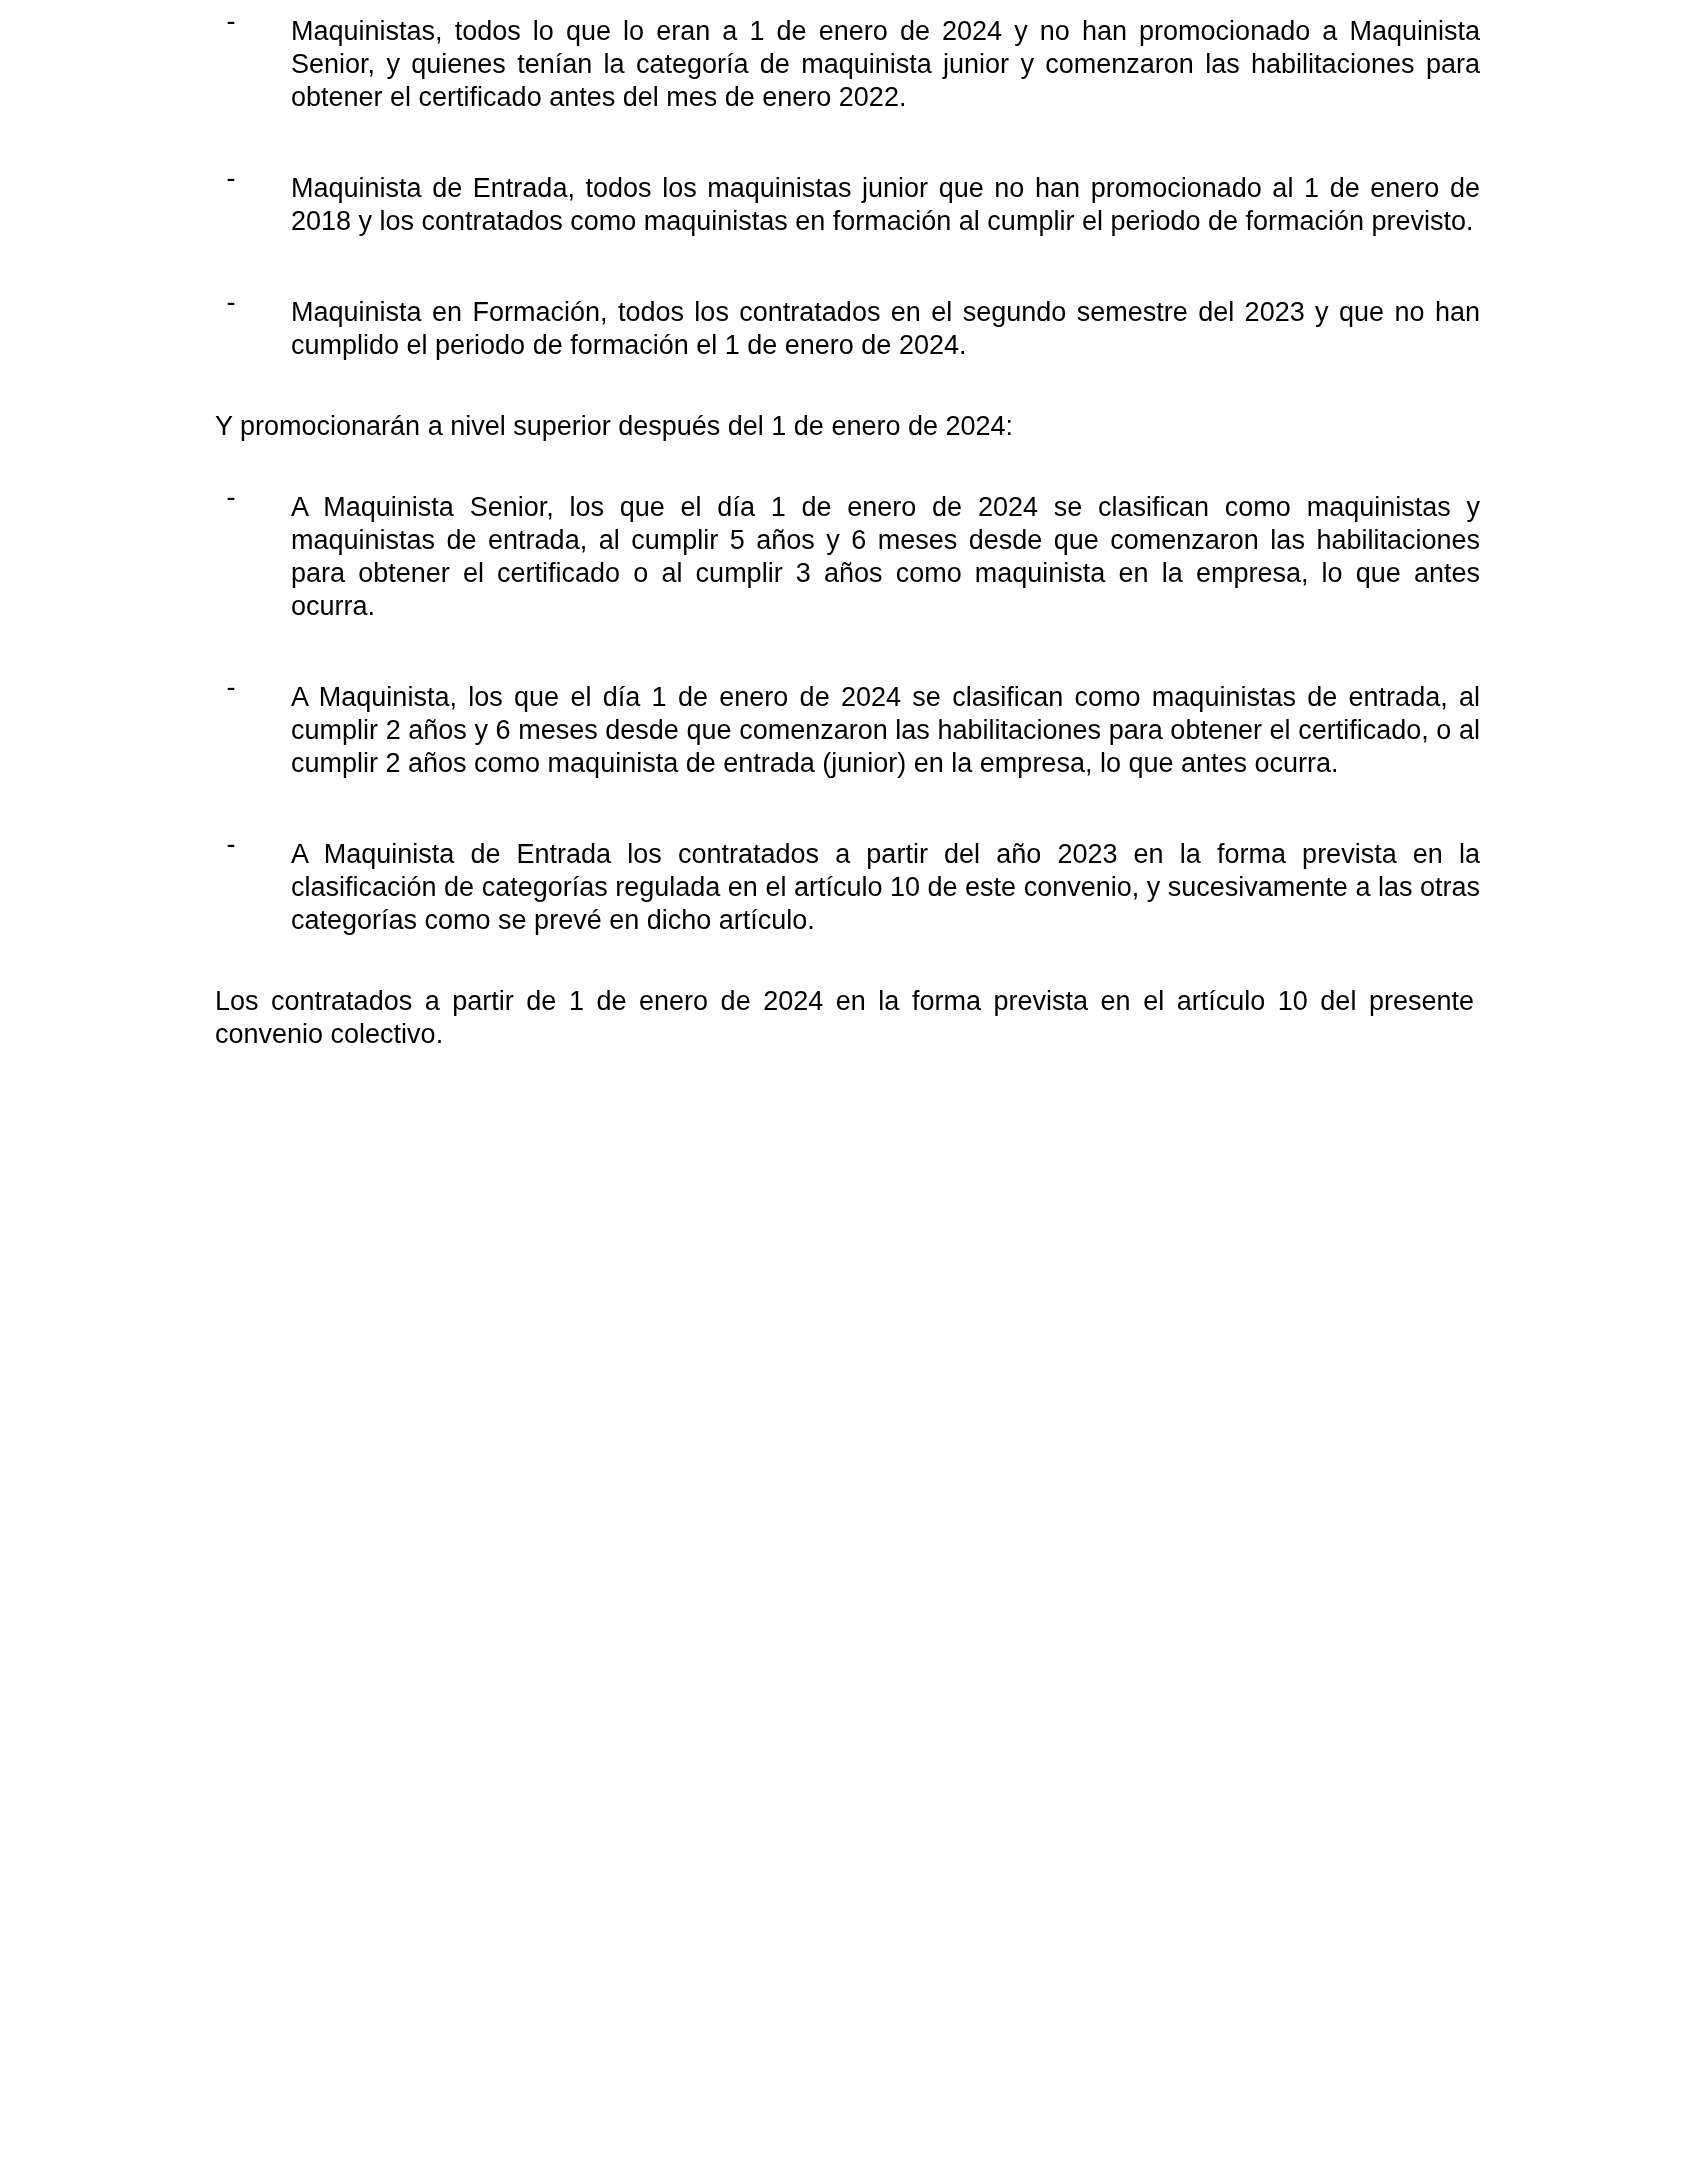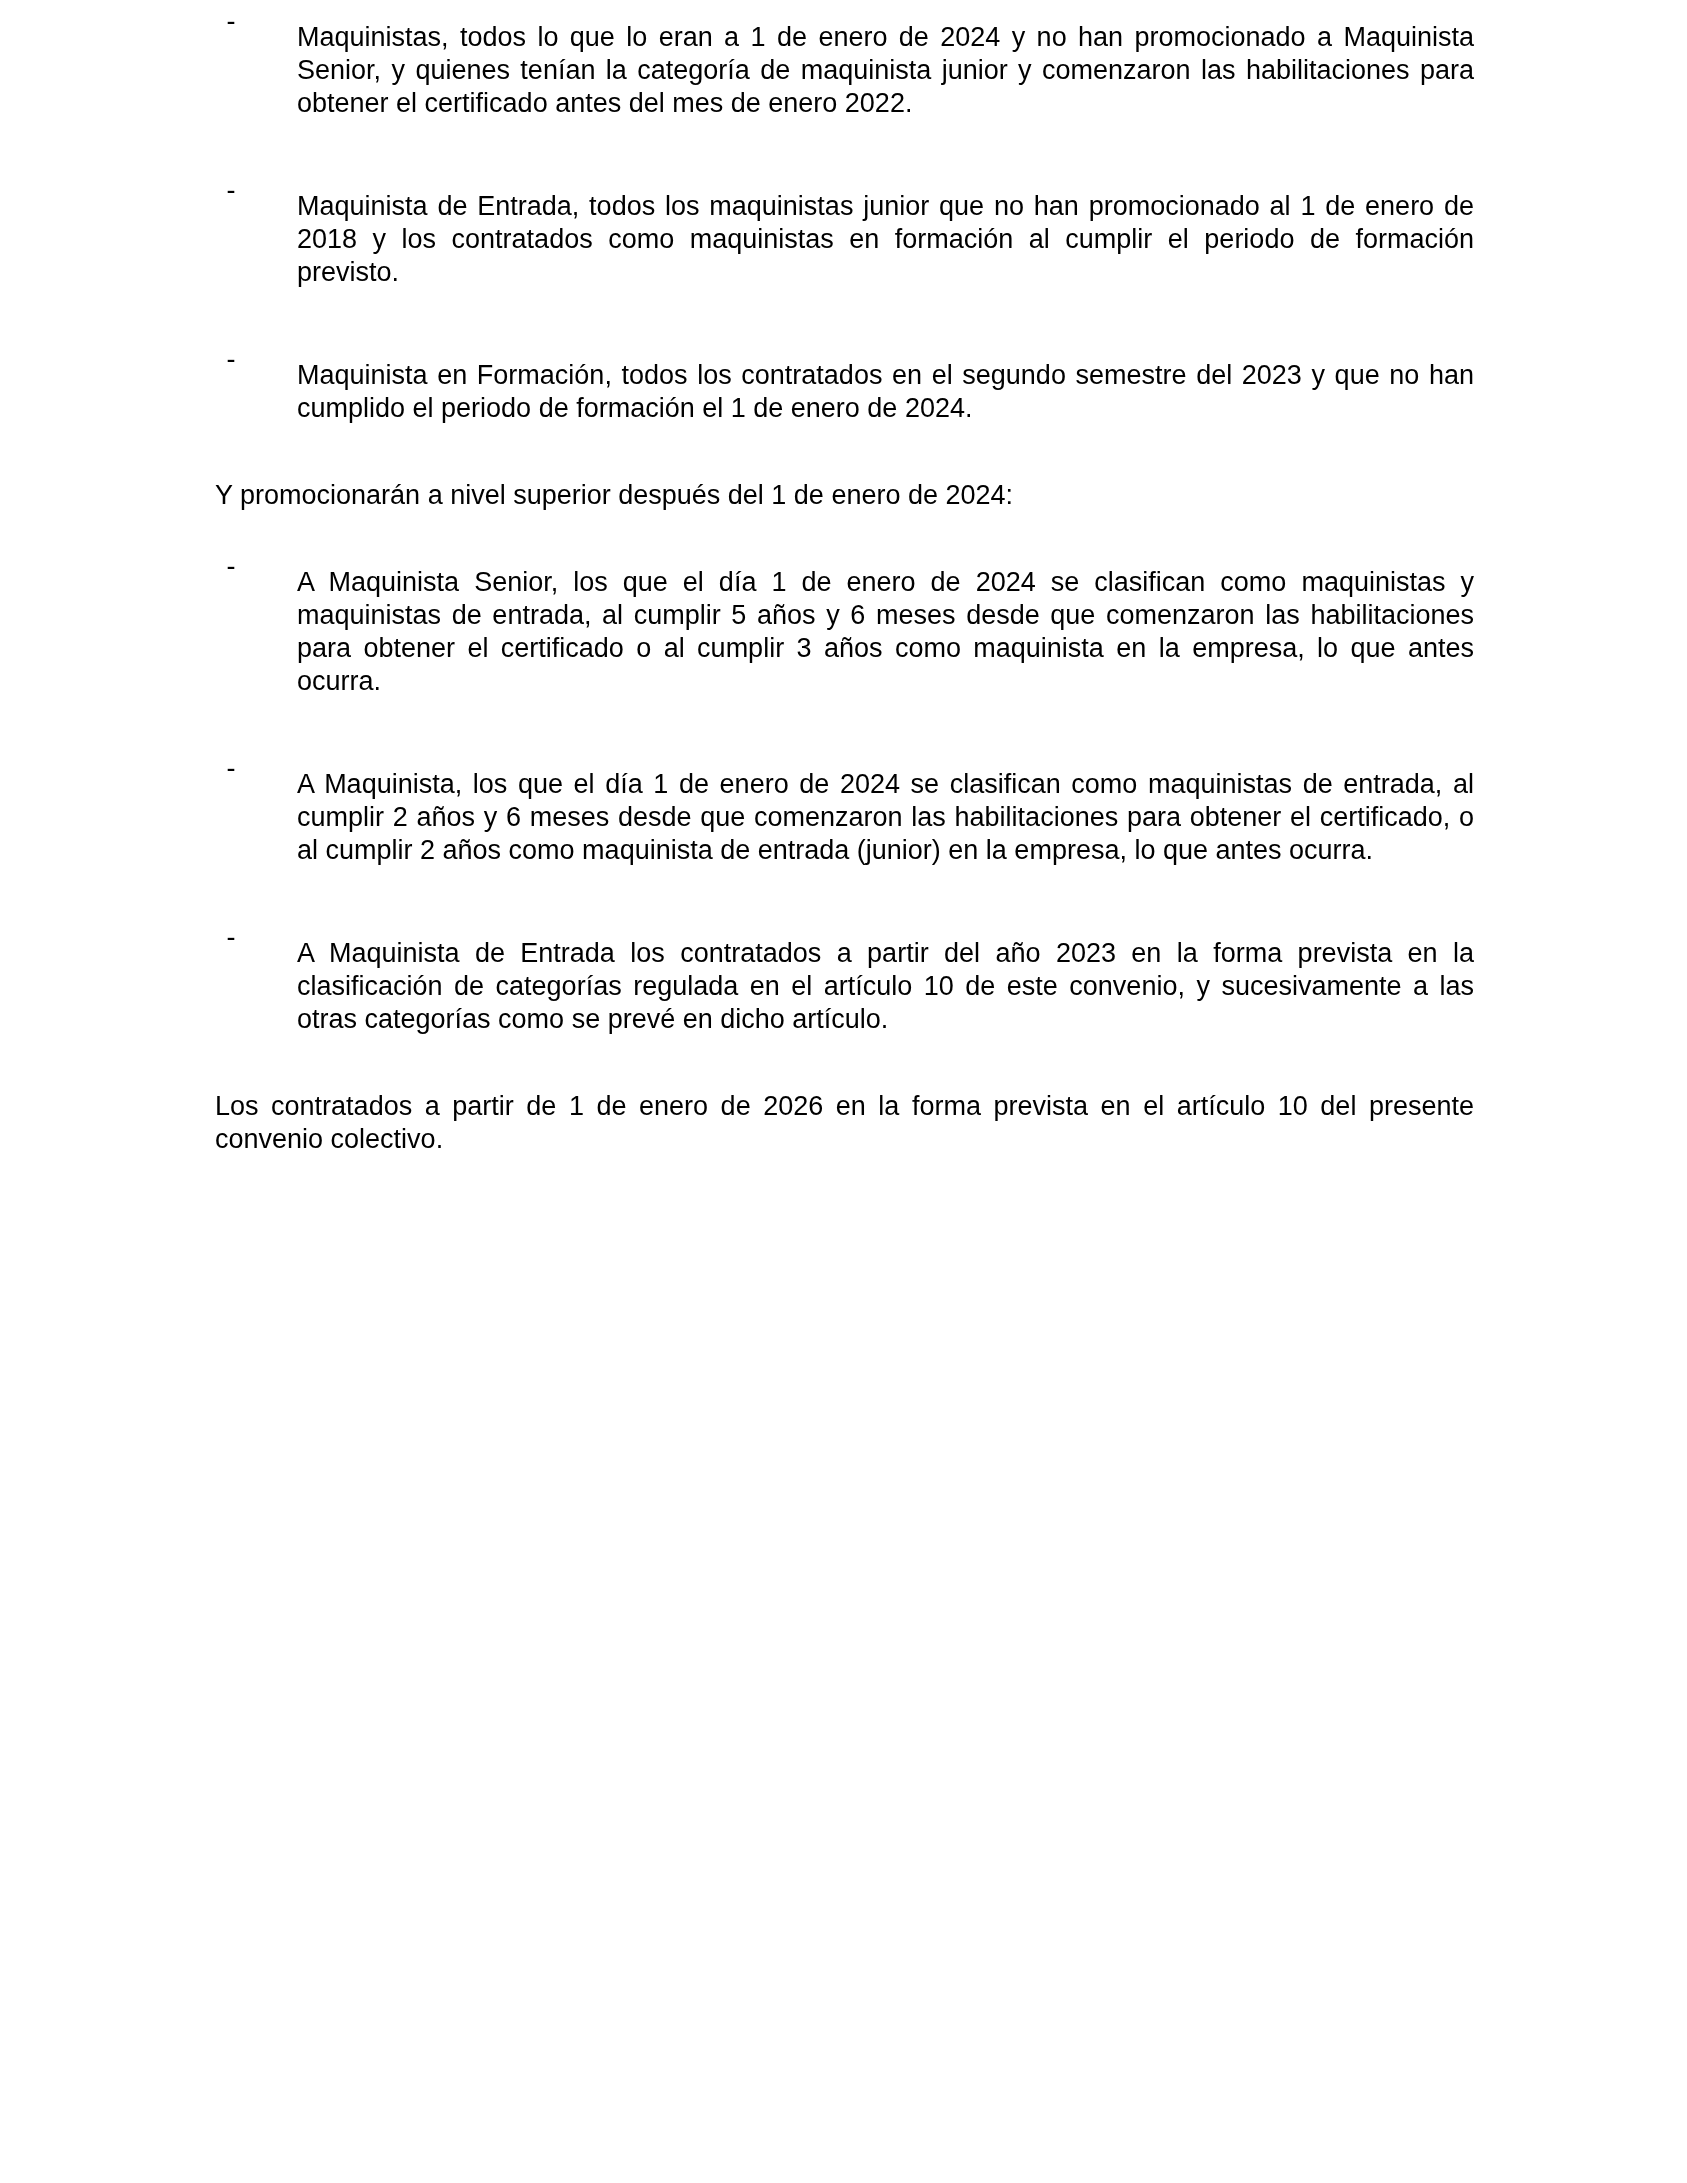--- a/index.html
+++ b/index.html
@@ -25,21 +25,21 @@
     align-items: flex-start;
     margin: 0 0 38px 0;
   }
   .bullet-marker {
     flex: 0 0 66px;
     box-sizing: border-box;
     padding-left: 11.4px;
   }
   .bullet-text {
     flex: 1 1 auto;
-    margin: 16px;
+    margin: 10px;
     text-align: justify;
     text-justify: inter-word;
   }
   .para {
     margin: 0 16px 38px 0;
     text-align: left;
   }
   .para.justified {
     text-align: justify;
     text-justify: inter-word;
@@ -75,16 +75,16 @@
   <div class="bullet-item">
     <span class="bullet-marker">-</span>
     <p class="bullet-text">A Maquinista, los que el día 1 de enero de 2024 se clasifican como maquinistas de entrada, al cumplir 2 años y 6 meses desde que comenzaron las habilitaciones para obtener el certificado, o al cumplir 2 años como maquinista de entrada (junior) en la empresa, lo que antes ocurra.</p>
   </div>
 
   <div class="bullet-item">
     <span class="bullet-marker">-</span>
     <p class="bullet-text">A Maquinista de Entrada los contratados a partir del año 2023 en la forma prevista en la clasificación de categorías regulada en el artículo 10 de este convenio, y sucesivamente a las otras categorías como se prevé en dicho artículo.</p>
   </div>
 
-  <p class="para justified">Los contratados a partir de 1 de enero de 2026 en la forma prevista en el artículo 10 del presente convenio colectivo.</p>
+  <p class="para justified">Los contratados a partir de 1 de enero de 2024 en la forma prevista en el artículo 10 del presente convenio colectivo.</p>
 
 </div>
 
 
 </body></html>

